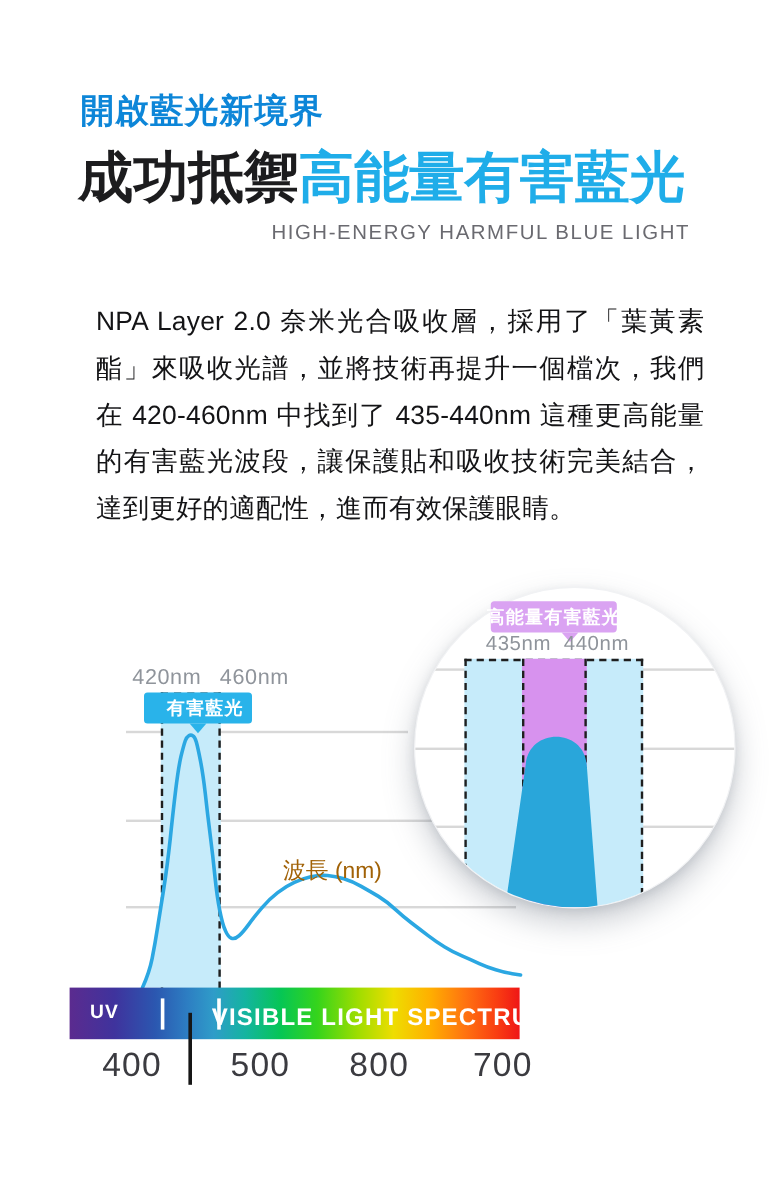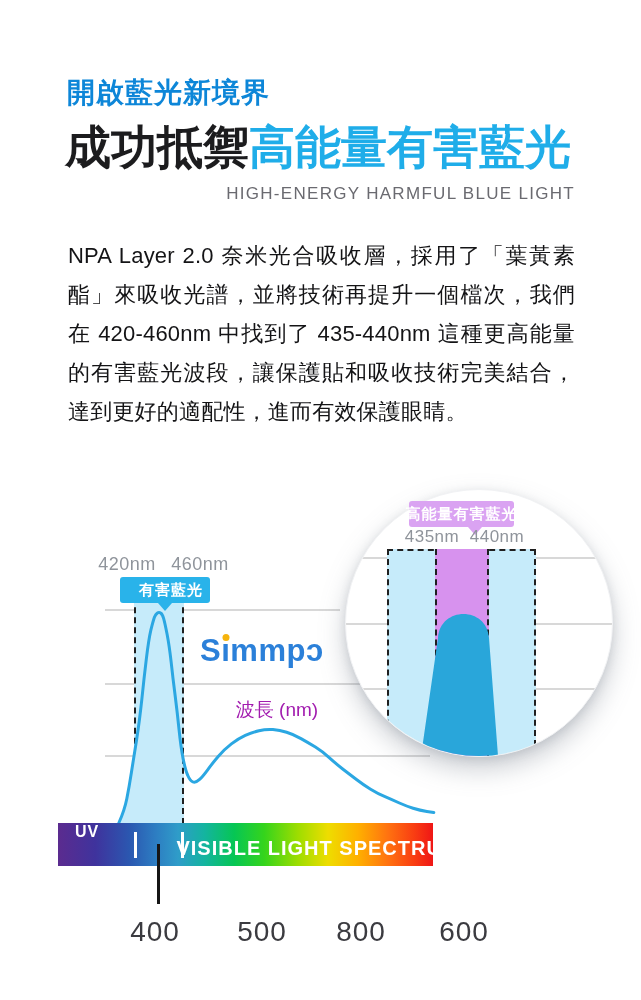--- a/index.html
+++ b/index.html
@@ -8,50 +8,50 @@
     font-family:Liberation Sans, sans-serif;overflow:hidden;
   }
   .abs{position:absolute;}
   
   .eyebrow{left:67px;top:74px;font-size:28px;font-weight:700;color:var(--eyebrow);letter-spacing:1px;}
   .title{left:65px;top:117px;font-size:46px;font-weight:700;letter-spacing:0px;white-space:nowrap;}
   .title .t-black{color:var(--ink);}
   .title .t-blue{color:var(--titleblue);}
   .subtitle{right:66px;top:184px;font-size:17px;color:var(--subtitle);letter-spacing:1.3px;font-weight:400;}
   .body-par{left:68px;top:236px;width:507px;font-size:22px;line-height:39px;color:var(--body);
-    text-align:justify;letter-spacing:0.2px;margin:0;}
+    text-align:justify;letter-spacing:0.2px;margin:12px;}
   
   .gridline{height:2px;background:var(--grid);z-index:1;}
   .band{left:134px;top:577px;width:50px;height:247px;background:var(--band);z-index:2;
     border-left:2px dashed #1f1f1f;border-right:2px dashed #1f1f1f;border-top:2px dashed #1f1f1f;box-sizing:border-box;}
   .curve-svg{left:0;top:0;width:641px;height:1000px;z-index:3;pointer-events:none;}
   
   .bar{left:58px;top:823px;width:375px;height:43px;z-index:4;
     background:linear-gradient(90deg,#5b2b8f 0%,#3f339d 10%,#2b57b0 19%,#2d7dc2 26%,#2f9cc9 32%,
       #14b4a0 39%,#06c654 47%,#35d41c 55%,#9edd00 64%,#eedd00 72%,#ffb000 80%,#ff7210 88%,#f93d12 95%,#ef1616 100%);}
-  .bar-uv{position:absolute;left:17px;top:0;color:#fff;font-size:16px;font-weight:700;letter-spacing:1px;}
+  .bar-uv{position:absolute;left:17px;top:12px;color:#fff;font-size:16px;font-weight:700;letter-spacing:1px;}
   .bar-visible{position:absolute;left:260px;top:14px;transform:translateX(-50%);color:#fff;font-size:20px;
     font-weight:700;letter-spacing:1px;white-space:nowrap;}
   .bar-tick{position:absolute;top:9px;width:2.5px;height:26px;background:#ffffff;}
   .callout-line{left:157px;top:844px;width:3px;height:60px;background:#161616;z-index:5;}
-  .axis-tick{top:916px;transform:translateX(-50%);font-size:28px;color:var(--axis);letter-spacing:1px;z-index:4;margin-left:45px;}
+  .axis-tick{top:872px;transform:translateX(-50%);font-size:28px;color:var(--axis);letter-spacing:1px;z-index:4;}
   .callout-text{left:161px;top:911px;transform:translateX(-50%);text-align:center;font-size:15px;
     line-height:16px;color:var(--small);letter-spacing:0.5px;z-index:4;}
   
-  .nm-label{top:554px;transform:translateX(-50%);font-size:18px;color:var(--graylabel);letter-spacing:0.5px;z-index:6;white-space:nowrap;}
+  .nm-label{top:554px;transform:translateX(-50%);font-size:18px;color:var(--graylabel);letter-spacing:0.5px;z-index:6;white-space:nowrap;margin-left:12px;}
   .badge{height:26px;border-radius:3px;color:#fff;font-size:15px;font-weight:700;letter-spacing:1px;
     display:flex;align-items:center;justify-content:center;z-index:6;white-space:nowrap;}
   .badge-cyan{left:120px;top:577px;width:78px;background:var(--badgecyan);padding-left:12px;}
   .badge-cyan .ptr{position:absolute;left:50%;top:26px;transform:translateX(-50%);width:0;height:0;
     border-left:7px solid transparent;border-right:7px solid transparent;border-top:8px solid var(--badgecyan);}
   
   .logo{left:200px;top:633px;font-size:31px;font-weight:700;color:var(--logo);letter-spacing:0.5px;z-index:6;white-space:nowrap;}
   .logo .i-wrap{position:relative;display:inline-block;}
   .logo .i-dot{position:absolute;left:50%;top:1px;transform:translateX(-50%);width:7px;height:7px;border-radius:50%;background:var(--dot);}
-  .wave-label{left:277px;top:697px;transform:translateX(-50%);font-size:19px;color:#a21caf;z-index:6;white-space:nowrap;}
+  .wave-label{left:277px;top:713px;transform:translateX(-50%);font-size:19px;color:#a16207;z-index:6;white-space:nowrap;}
   
   .circle{left:345px;top:489px;width:266px;height:266px;border-radius:50%;background:#fff;overflow:hidden;
     z-index:5;border:1px solid #f1f2f4;box-shadow:0 12px 26px rgba(105,115,130,0.35),0 3px 8px rgba(105,115,130,0.18);}
   .c-grid{position:absolute;left:0;width:266px;height:2px;background:var(--grid);}
   .c-band{position:absolute;left:41px;top:59px;width:149px;height:207px;background:var(--band);box-sizing:border-box;
     border-left:2px dashed #1f1f1f;border-right:2px dashed #1f1f1f;border-top:2px dashed #1f1f1f;}
   .c-purple{position:absolute;left:89px;top:59px;width:54px;height:207px;background:var(--purplefill);box-sizing:border-box;
     border-left:2px dashed #1f1f1f;border-right:2px dashed #1f1f1f;}
   .c-peak{position:absolute;left:0;top:0;width:266px;height:266px;}
   .badge-purple{left:409px;top:501px;width:105px;background:var(--badgepurple);}
@@ -90,30 +90,29 @@
     <span class="bar-uv">UV</span>
     <span class="bar-visible">VISIBLE LIGHT SPECTRUM</span>
     <span class="bar-tick" style="left:76px;"></span>
     <span class="bar-tick" style="left:123px;"></span>
   </div>
 
   <div class="abs callout-line"></div>
   <div class="abs axis-tick" style="left:110px;">400</div>
   <div class="abs axis-tick" style="left:217px;">500</div>
   <div class="abs axis-tick" style="left:316px;">800</div>
-  <div class="abs axis-tick" style="left:419px;">600</div>
+  <div class="abs axis-tick" style="left:419px;">700</div>
 
   <div class="abs nm-label" style="left:127px;">420nm</div>
   <div class="abs nm-label" style="left:200px;">460nm</div>
   <div class="abs badge badge-cyan">
     <span>有害藍光</span>
     <span class="ptr"></span>
   </div>
 
-  <div class="abs logo"><span>S</span><span class="i-wrap"><span>ı</span><span class="i-dot"></span></span><span>mmp</span><span>ɔ</span></div>
   <div class="abs wave-label">波長 (nm)</div>
 
   <div class="abs circle">
     <div class="c-grid" style="top:67px;"></div>
     <div class="c-grid" style="top:133px;"></div>
     <div class="c-grid" style="top:198px;"></div>
     <div class="c-band"></div>
     <div class="c-purple"></div>
     <svg class="c-peak" width="266" height="266" viewBox="0 0 266 266">
       <path d="M75,266 L92,148 C94,116 141,116 143,148 L152,266 Z" fill="#29a6da"></path>

